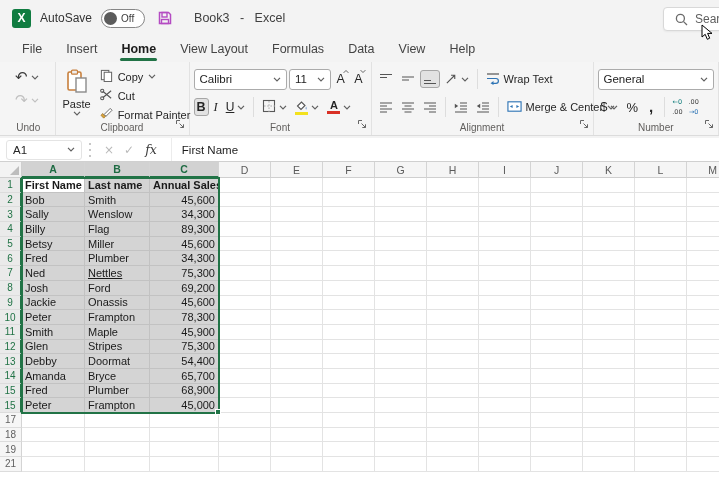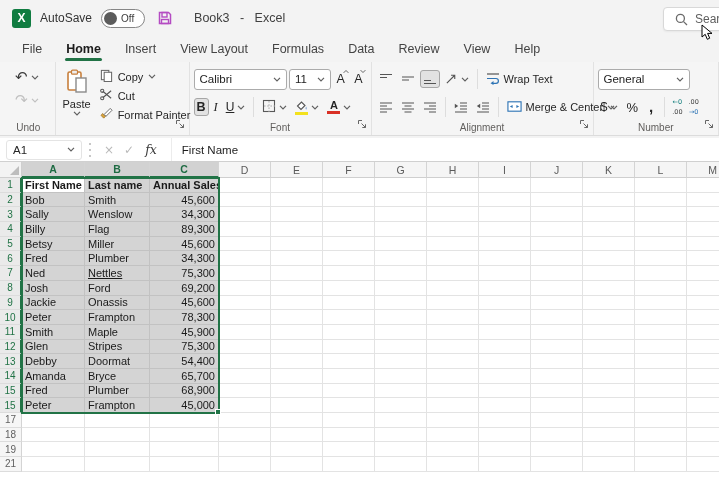--- a/index.html
+++ b/index.html
@@ -126,26 +126,25 @@
   </div>
   <span class="cursor">
     <svg width="15" height="17" viewBox="0 0 15 17">
         <polygon points="1,1 1,13 4.2,10.3 6.3,15.3 8.7,14.2 6.6,9.4 11,9.4" fill="#fff" stroke="#000" stroke-width="1"></polygon>
       </svg>
   </span>
 </div>
 
 <div class="tabs">
     <div class="tab">File</div>
+    <div class="tab">Insert</div>
     <div class="tab active">Home</div>
-    <div class="tab">Insert</div>
     <div class="tab">View Layout</div>
     <div class="tab">Formulas</div>
     <div class="tab">Data</div>
-    <div class="tab">Review</div>
     <div class="tab">View</div>
     <div class="tab">Help</div>
   </div>
 
 <div class="ribbon">
 
   <div class="group g-undo">
     <div class="rbtn">
       <span class="undo-arrow glyph">↶</span>
         <span class="chev">
@@ -209,20 +208,21 @@
             </svg></span>
         <span>Format Painter</span>
       </div>
     </div>
     <span class="launcher">
       <svg width="10" height="10" viewBox="0 0 10 10">
           <path d="M1.5 1.5 H5 M1.5 1.5 V5" stroke="#666" fill="none"></path>
           <path d="M4.5 4.5 L8.5 8.5 M8.5 8.5 v-3.2 M8.5 8.5 h-3.2" stroke="#666" fill="none"></path>
         </svg>
     </span>
+    <div class="group-label">Clipboard</div>
   </div>
 
   <div class="group g-font">
     <div class="rows">
       <div class="rrow">
         <div class="combo" style="width:94px">
           <span>Calibri</span>
             <span class="chev">
               <svg width="8" height="5" viewBox="0 0 8 5">
                 <path d="M1 0.8 L4 3.8 L7 0.8" fill="none" stroke="#5f5f5f" stroke-width="1.2"></path>
@@ -405,21 +405,21 @@
           <path d="M1.5 1.5 H5 M1.5 1.5 V5" stroke="#666" fill="none"></path>
           <path d="M4.5 4.5 L8.5 8.5 M8.5 8.5 v-3.2 M8.5 8.5 h-3.2" stroke="#666" fill="none"></path>
         </svg>
     </span>
     <div class="group-label">Alignment</div>
   </div>
 
   <div class="group g-num">
     <div class="rows">
       <div class="rrow">
-        <div class="combo" style="width:92px">
+        <div class="combo" style="width:116px">
           <span>General</span>
             <span class="chev">
               <svg width="8" height="5" viewBox="0 0 8 5">
                 <path d="M1 0.8 L4 3.8 L7 0.8" fill="none" stroke="#5f5f5f" stroke-width="1.2"></path>
               </svg>
             </span>
         </div>
       </div>
       <div class="rrow">
         <div class="rbtn">

